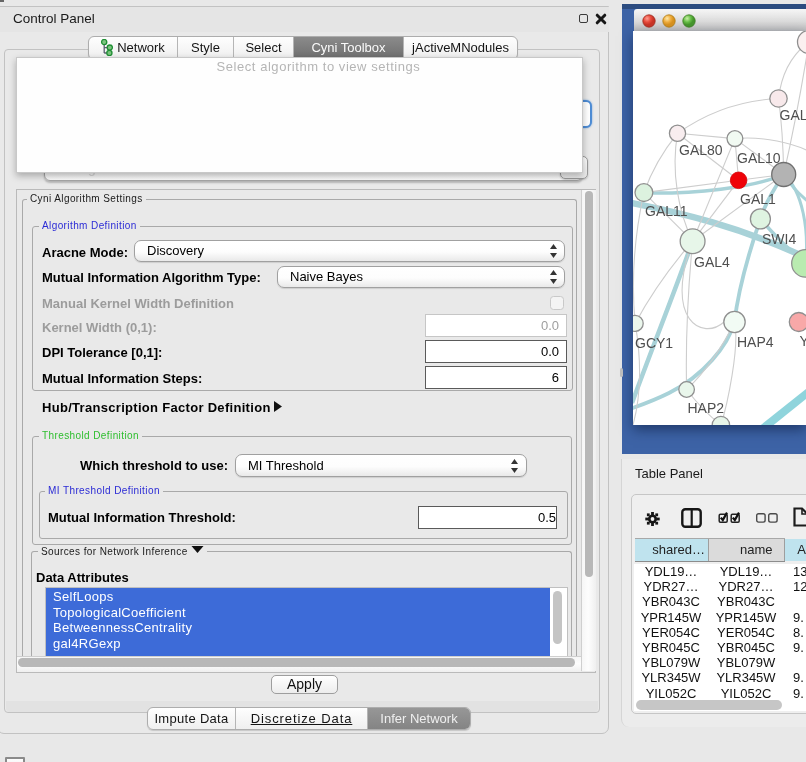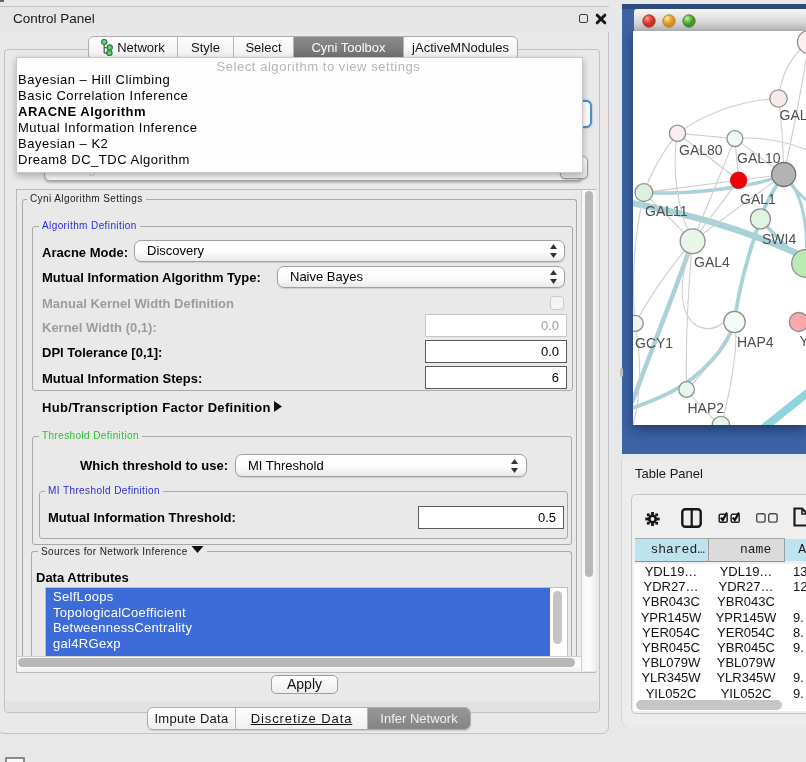--- a/index.html
+++ b/index.html
@@ -108,21 +108,21 @@
       <path d="M4.5 0 L8 5 L1 5 Z" fill="#333"></path>
       <path d="M4.5 14 L1 9 L8 9 Z" fill="#333"></path>
     </svg>
   </div>
 
 <div class="abs" style="left:550px;top:296px;width:12px;height:12px;background:#F4F4F4;border:1px solid #C9C9C9;border-radius:3.5px;"></div>
 
 <div class="tf" style="left:425px;top:314px;width:133px;height:21px;border:1px solid #C6C6C6;color:#9E9E9E;line-height:21px;padding-right:7px;">0.0</div>
 <div class="tf" style="left:425px;top:340px;width:133px;height:21px;border:1px solid #5A5A5A;line-height:21px;padding-right:7px;">0.0</div>
 <div class="tf" style="left:425px;top:366px;width:133px;height:21px;border:1px solid #5A5A5A;line-height:21px;padding-right:7px;">6</div>
-<div class="tf" style="left:418px;top:506px;width:137px;height:21px;border:1px solid #5A5A5A;line-height:21px;padding-right:7px;">0.5</div>
+<div class="tf" style="left:418px;top:506px;width:137px;height:21px;border:1px solid #5A5A5A;line-height:21px;">0.5</div>
 
 <div class="abs" style="left:45px;top:587px;width:521px;height:71px;background:#FFF;border:1px solid #C0C0C0;overflow:hidden;">
   <div style="position:absolute;left:0;top:0;width:504px;height:71px;background:#3D6BD8;"></div>
   <div style="position:absolute;left:7px;top:1px;font-size:13px;color:#FFF;line-height:15.5px;letter-spacing:0.3px;">SelfLoops<br>TopologicalCoefficient<br>BetweennessCentrality<br>gal4RGexp</div>
   <div style="position:absolute;left:507px;top:3px;width:9px;height:53px;background:#C4C4C4;border-radius:5px;"></div>
 </div>
 
 <div class="abs" style="left:581px;top:190px;width:14px;height:481px;background:linear-gradient(to right,#F6F6F6,#FDFDFD 45%,#EFEFEF);border-left:1px solid #CFCFCF;"></div>
 <div class="abs" style="left:585px;top:191px;width:8px;height:386px;background:#B8B8B8;border-radius:4.5px;"></div>
 <div class="abs" style="left:17px;top:656px;width:564px;height:15px;background:linear-gradient(#F6F6F6,#FDFDFD 45%,#EFEFEF);border-top:1px solid #CFCFCF;"></div>
@@ -138,21 +138,20 @@
   <div class="sel" style="width:102px;line-height:21px;background:linear-gradient(#979797,#848484);color:#EFEFEF;">Infer Network</div>
 </div>
 
 <div class="abs" style="left:5px;top:757px;width:16px;height:10px;border:2px solid #8A8A8A;border-radius:1px;background:linear-gradient(#FDFDFD,#ECECEC);"></div>
 
 <div class="abs" style="left:560px;top:100px;width:28px;height:24px;border:2.5px solid #4E8CD4;border-radius:6px;background:#FFF;box-shadow:0 0 2px rgba(78,140,212,0.8);"></div>
 <div class="abs" style="left:560px;top:156px;width:26px;height:21px;border:1px solid #9A9A9A;border-radius:5px;background:linear-gradient(#FFF,#E9E9E9);box-shadow:0 1px 2px rgba(0,0,0,0.2);"></div>
 
 <div class="abs" style="left:16px;top:57px;width:565px;height:114px;background:#FEFEFE;border:1px solid #C8C8C8;box-shadow:0 3px 7px rgba(0,0,0,0.28);">
   <div style="position:absolute;left:10px;top:1px;width:100%;text-align:center;font-size:13px;color:#B5B5B5;letter-spacing:0.55px;margin-left:9px;">Select algorithm to view settings</div>
-  <div style="position:absolute;left:1px;top:14px;font-size:13px;color:#000;line-height:16px;letter-spacing:0.5px;">Bayesian – Hill Climbing<br>Basic Correlation Inference<br><b>ARACNE Algorithm</b><br>Mutual Information Inference<br>Bayesian – K2<br>Dream8 DC_TDC Algorithm</div>
 </div>
 
 <div class="abs" style="left:622px;top:4px;width:184px;height:450px;background:#3D63A6;"></div>
 <div class="abs" style="left:622px;top:4px;width:184px;height:5px;background:#2C4C80;"></div>
 <div class="abs" style="left:634px;top:9px;width:172px;height:22px;border-radius:3px 0 0 0;background:linear-gradient(#F6F6F6 0%,#DCDCDC 55%,#BDBDBD 100%);border-bottom:1px solid #7A7A7A;">
   <svg width="172" height="22">
     <defs>
       <radialGradient id="rg" cx="35%" cy="30%">
           <stop offset="0%" stop-color="#FF9C90"></stop>
           <stop offset="60%" stop-color="#E84B3C"></stop>
@@ -281,21 +280,21 @@
 </svg>
 <svg class="abs" style="left:756px;top:513px;" width="23" height="10" viewBox="0 0 23 10">
   <rect x="0.7" y="0.7" width="8.4" height="8.4" rx="1.8" fill="none" stroke="#4A4A4A" stroke-width="1.4"></rect>
   <rect x="12.7" y="0.7" width="8.4" height="8.4" rx="1.8" fill="none" stroke="#4A4A4A" stroke-width="1.4"></rect>
 </svg>
 <svg class="abs" style="left:793px;top:507px;" width="16" height="20" viewBox="0 0 16 20">
   <path d="M1.5 1.5 L9 1.5 L14.5 7 L14.5 18.5 L1.5 18.5 Z" fill="none" stroke="#1C1C1C" stroke-width="2.2"></path>
   <path d="M9 1.5 L9 7 L14.5 7" fill="none" stroke="#1C1C1C" stroke-width="1.6"></path>
 </svg>
 
-<div class="abs" style="left:635px;top:538px;width:150px;height:22px;border-top:1px solid #A8A8A8;border-bottom:1px solid #8C8C8C;font-family:Liberation Mono, monospace;">
+<div class="abs" style="left:635px;top:538px;width:150px;height:22px;border-top:1px solid #A8A8A8;border-bottom:1px solid #8C8C8C;">
   <div style="position:absolute;left:0;top:0;width:73px;height:22px;background:#BFE3EE;border-right:1px solid #9E9E9E;font-size:13px;text-align:right;line-height:22px;color:#222;"><span style="padding-right:3px;">shared…</span></div>
   <div style="position:absolute;left:74px;top:0;width:75px;height:22px;background:#DBDBDB;border-right:1px solid #9E9E9E;font-size:13px;line-height:22px;color:#222;"><span style="padding-left:31px;">name</span></div>
   <div style="position:absolute;left:150px;top:0;width:21px;height:22px;background:#BFE3EE;font-size:13px;text-align:right;line-height:22px;color:#222;">A</div>
 </div>
 
 <div class="abs" style="left:634px;top:564px;width:172px;height:134px;background:#FFF;overflow:hidden;font-size:13px;color:#111;">
   <div style="position:absolute;left:1px;top:0;width:72px;text-align:center;line-height:15.2px;">YDL19…<br>YDR27…<br>YBR043C<br>YPR145W<br>YER054C<br>YBR045C<br>YBL079W<br>YLR345W<br>YIL052C</div>
   <div style="position:absolute;left:75px;top:0;width:74px;text-align:center;line-height:15.2px;">YDL19…<br>YDR27…<br>YBR043C<br>YPR145W<br>YER054C<br>YBR045C<br>YBL079W<br>YLR345W<br>YIL052C</div>
   <div style="position:absolute;left:159px;top:0;width:40px;line-height:15.2px;">13<br>12<br><br>9.<br>8.<br>9.<br><br>9.<br>9.</div>
 </div>

